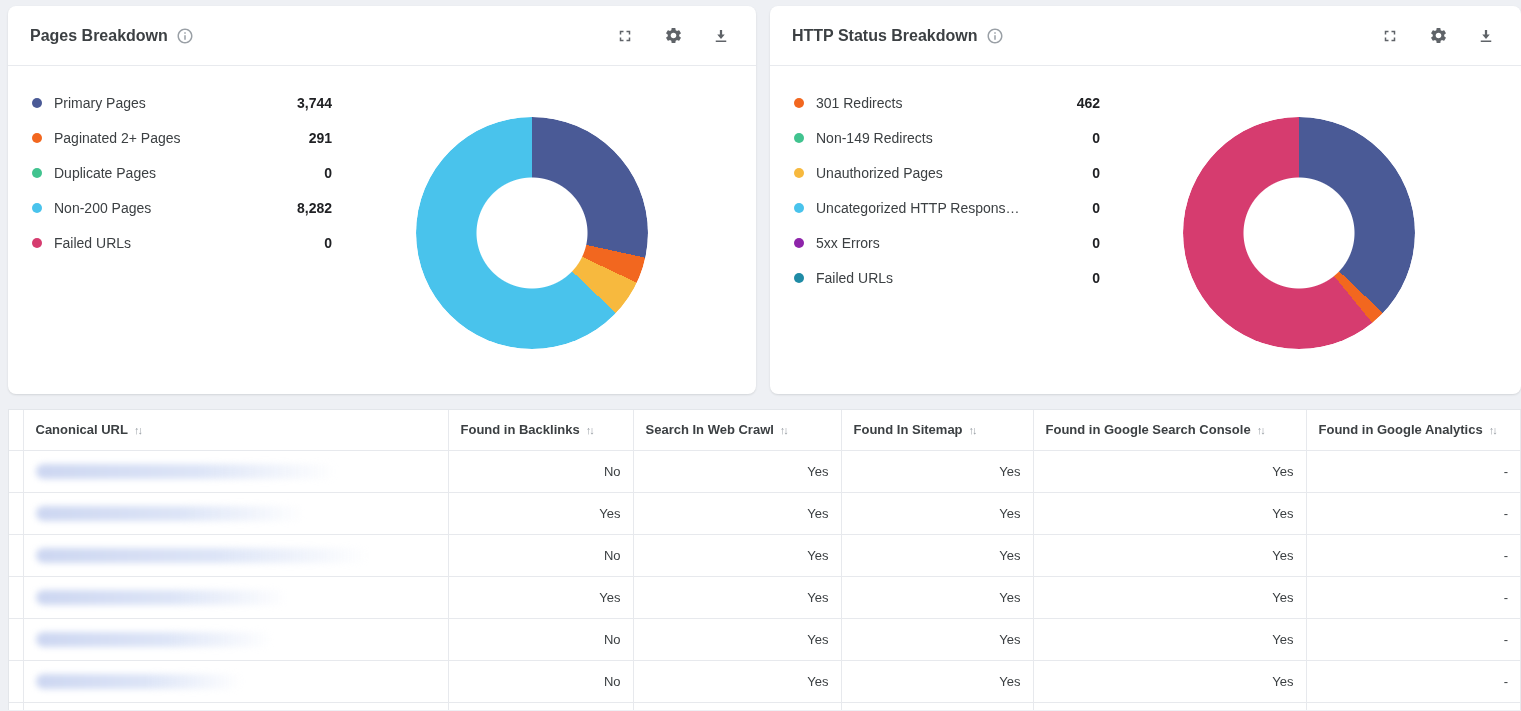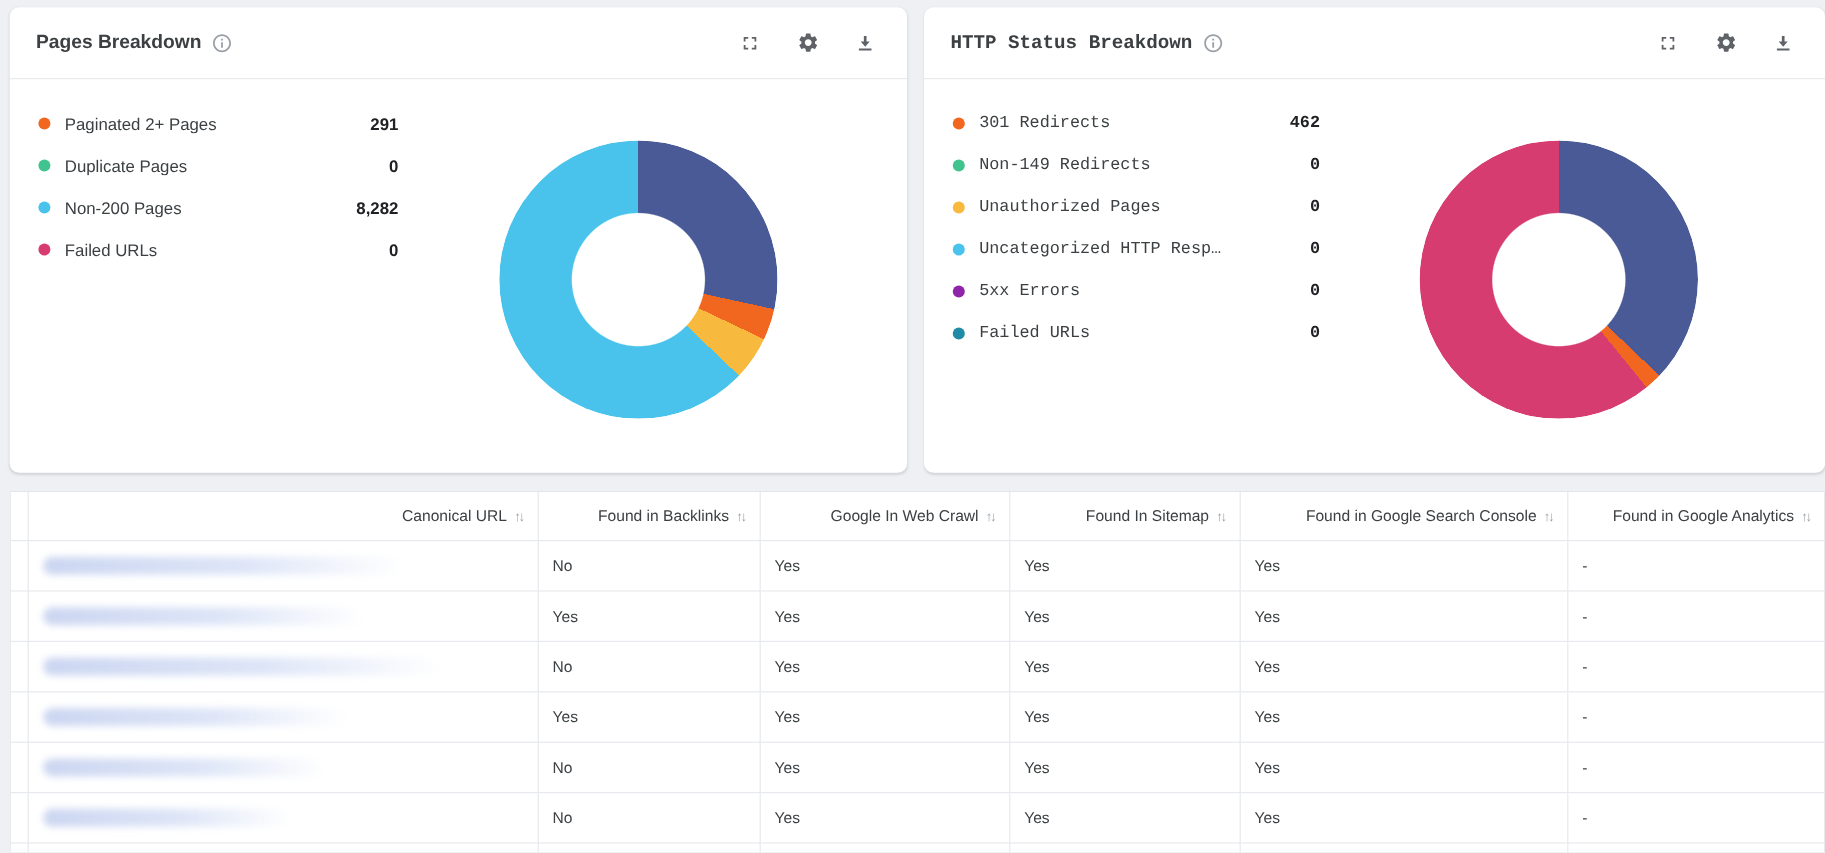--- a/index.html
+++ b/index.html
@@ -5,21 +5,21 @@
   * { margin:0; padding:0; box-sizing:border-box; }
   html,body { width:1521px; height:711px; overflow:hidden; background:#eef0f4;
     font-family:"Liberation Sans", sans-serif; color:#3c4043; }
   .page { padding:6px 0 0 8px; }
 
   
   .cards-row { display:flex; gap:14px; }
   .card { background:#fff; border-radius:8px; box-shadow:0 1px 2px rgba(60,64,67,.15);
     height:388px; overflow:hidden; }
   .card.left { width:748px; flex:none; }
-  .card.right { flex:1; min-width:0;font-family:Liberation Mono, monospace; }
+  .card.right { flex:1; min-width:0; }
 
   .card-header { height:60px; display:flex; align-items:center; padding:0 22px;
     border-bottom:1px solid #e8eaee; }
   .card-title { font-size:16px; font-weight:600; color:#3c4043; }
   .info-icon { margin-left:8px; display:inline-flex; color:#9aa0a6; }
   .header-actions { margin-left:auto; display:flex; gap:22px; align-items:center; }
   .icon-btn { background:none; border:none; cursor:pointer; width:26px; height:26px;
     display:flex; align-items:center; justify-content:center; color:#5f6368; padding:0; }
   .icon-btn svg { display:block; }
 
@@ -36,22 +36,22 @@
   .donut { width:232px; height:232px; border-radius:50%;
     -webkit-mask: radial-gradient(closest-side, transparent 0 55px, #000 56px);
     mask: radial-gradient(closest-side, transparent 0 55px, #000 56px); }
 
   
   .table-wrap { margin-top:15px; background:#fff; border-top:1px solid #e3e6ea;
     border-left:1px solid #e3e6ea; width:1513px; }
   table { border-collapse:collapse; width:100%; table-layout:fixed; }
   th, td { border-right:1px solid #e7e9ed; border-bottom:1px solid #e7e9ed;
     font-size:13px; text-align:left; padding:0 12px; overflow:hidden; white-space:nowrap; }
-  th { height:40px; font-weight:400; color:#3c4043; background:#fff;text-align:right; }
-  td { height:42px; color:#3c4043; }
+  th { height:40px; font-weight:700; color:#3c4043; background:#fff; }
+  td { height:42px; color:#3c4043;text-align:right; }
   .sort { color:#9aa0a6; font-size:11px; margin-left:6px; letter-spacing:-2px; cursor:pointer; }
   col.c-gutter { width:14px; }
   col.c-canonical { width:425px; }
   col.c-backlinks { width:185px; }
   col.c-webcrawl { width:208px; }
   col.c-sitemap { width:192px; }
   col.c-gsc { width:273px; }
   col.c-ga { width:auto; }
   td.gutter, th.gutter { padding:0; }
 
@@ -89,20 +89,25 @@
           <button class="icon-btn">
             <svg width="18" height="18" viewBox="0 0 24 24" fill="currentColor">
                 <path d="M12 16l5-6h-3.5V4h-3v6H7l5 6z"></path>
                 <path d="M5 18h14v2H5z"></path>
               </svg>
           </button>
         </div>
       </div>
       <div class="card-body">
         <div class="legend">
+          <div class="legend-item">
+            <span class="dot" style="background-color: rgb(74, 90, 150);"></span>
+            <span class="legend-label">Primary Pages</span>
+            <span class="legend-value">3,744</span>
+          </div>
           <div class="legend-item">
             <span class="dot" style="background-color: rgb(242, 103, 31);"></span>
             <span class="legend-label">Paginated 2+ Pages</span>
             <span class="legend-value">291</span>
           </div>
           <div class="legend-item">
             <span class="dot" style="background-color: rgb(65, 195, 143);"></span>
             <span class="legend-label">Duplicate Pages</span>
             <span class="legend-value">0</span>
           </div>
@@ -205,21 +210,21 @@
       <thead>
         <tr>
           <th class="gutter"></th>
           <th>
             <span>Canonical URL</span><span class="sort">↑↓</span>
           </th>
           <th>
             <span>Found in Backlinks</span><span class="sort">↑↓</span>
           </th>
           <th>
-            <span>Google In Web Crawl</span><span class="sort">↑↓</span>
+            <span>Search In Web Crawl</span><span class="sort">↑↓</span>
           </th>
           <th>
             <span>Found In Sitemap</span><span class="sort">↑↓</span>
           </th>
           <th>
             <span>Found in Google Search Console</span><span class="sort">↑↓</span>
           </th>
           <th>
             <span>Found in Google Analytics</span><span class="sort">↑↓</span>
           </th>

